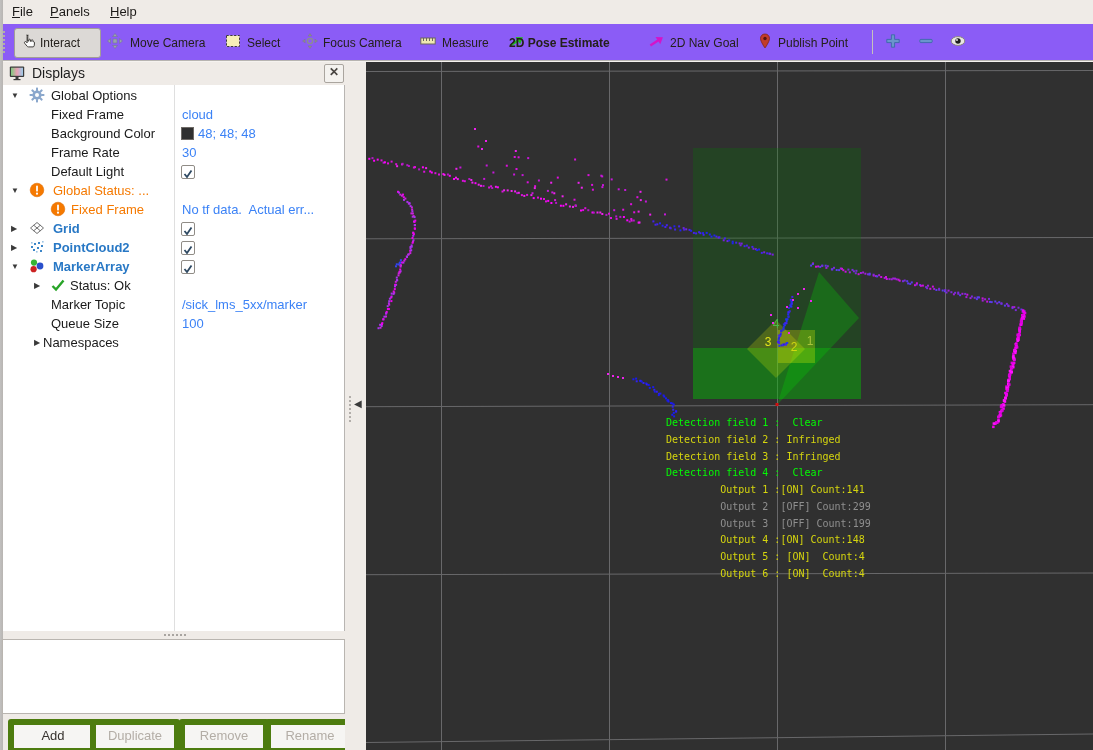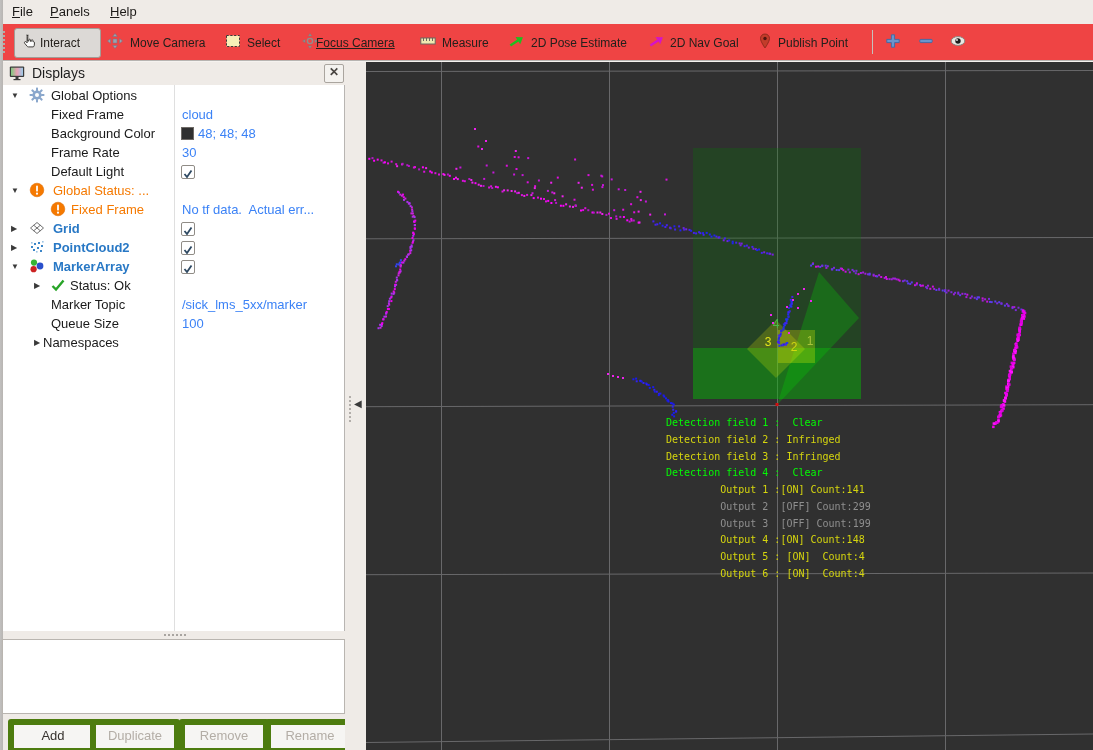--- a/index.html
+++ b/index.html
@@ -1,20 +1,20 @@
 <!DOCTYPE html>
 <html><head>
 <meta charset="utf-8">
 <style>
 html,body{margin:0;padding:0;}
 body{width:1093px;height:750px;position:relative;overflow:hidden;background:#efebe7;font-family:"Liberation Sans",sans-serif;}
 .abs{position:absolute;}
 #menubar{left:0;top:0;width:1093px;height:24px;background:#efebe7;}
 .menu-item{position:absolute;top:3px;height:18px;font-size:13px;color:#1c1a18;padding:1px 6px;}
-#toolbar{left:0;top:24px;width:1093px;height:36px;background:#ef4444;border-bottom:1px solid #b7b4b1;}
+#toolbar{left:0;top:24px;width:1093px;height:36px;background:#8b5cf6;border-bottom:1px solid #b7b4b1;}
 #tb-highlight{left:0;top:61px;width:1093px;height:1px;background:#f5f2ef;}
 .tbtn-label{position:absolute;top:12px;font-size:12px;color:#24201c;white-space:nowrap;}
 .tbtn-icon{position:absolute;top:9px;width:16px;height:16px;}
 #interact-box{left:14px;top:4px;width:85px;height:28px;background:#dcd9d6;border:1px solid #a29d97;border-radius:3px;}
 #tb-handle{left:3px;top:7px;width:3px;height:22px;border-left:2px dotted #b2aeaa;}
 #tb-sep{left:872px;top:6px;width:1px;height:24px;background:#c5c1bc;}
 .caret{position:absolute;width:8px;height:5px;}
 #edge{left:0;top:0;width:3px;height:750px;background:linear-gradient(to right,#c1c0bf,#b8b5b2);}
 #panel-title{left:2px;top:62px;width:343px;height:23px;}
 #panel-title-label{position:absolute;left:30px;top:3px;font-size:14px;color:#1c1c1c;}
@@ -70,38 +70,38 @@
     <span class="tbtn-label" style="left: 247px;">Select</span>
     <span class="tbtn-icon" style="left: 302px;"><svg width="16" height="16" viewBox="0 0 16 16" xmlns="http://www.w3.org/2000/svg">
         <g fill="#8e8e8e" stroke="#7a7a7a" stroke-width=".4">
           <circle cx="8" cy="8" r="2.6" fill="none" stroke="#8e8e8e" stroke-width="1.4"></circle>
           <path d="M8 0.5 l1.8 2.6 h-3.6z"></path>
           <path d="M8 15.5 l1.8-2.6 h-3.6z"></path>
           <path d="M0.5 8 l2.6-1.8 v3.6z"></path>
           <path d="M15.5 8 l-2.6-1.8 v3.6z"></path>
         </g>
       </svg></span>
-    <span class="tbtn-label" style="left: 316px; text-decoration: underline;">Focus Camera</span>
+    <span class="tbtn-label" style="left: 323px;">Focus Camera</span>
     <span class="tbtn-icon" style="left: 420px;"><svg width="16" height="16" viewBox="0 0 16 16" xmlns="http://www.w3.org/2000/svg">
         <rect x="0.8" y="5" width="14.4" height="6" fill="#efe9b0" stroke="#6b665f"></rect>
         <g stroke="#6b665f" stroke-width="1">
           <line x1="3.5" y1="5" x2="3.5" y2="8"></line>
           <line x1="6.5" y1="5" x2="6.5" y2="8"></line>
           <line x1="9.5" y1="5" x2="9.5" y2="8"></line>
           <line x1="12.5" y1="5" x2="12.5" y2="8"></line>
         </g>
       </svg></span>
     <span class="tbtn-label" style="left: 442px;">Measure</span>
     <span class="tbtn-icon" style="left: 509px;"><svg width="16" height="16" viewBox="0 0 16 16" xmlns="http://www.w3.org/2000/svg">
         <g transform="rotate(-33 8 8)">
           <rect x="0" y="6.9" width="9.5" height="2.4" fill="#1fbf1f"></rect>
           <path d="M9 3.8 L15 8.1 L9 12.4z" fill="#1fbf1f"></path>
         </g>
       </svg></span>
-    <span class="tbtn-label" style="left: 531px;">2D Pose Estimate</span>
+    <span class="tbtn-label" style="left: 509px; font-weight: bold;">2D Pose Estimate</span>
     <span class="tbtn-icon" style="left: 649px;"><svg width="16" height="16" viewBox="0 0 16 16" xmlns="http://www.w3.org/2000/svg">
         <g transform="rotate(-33 8 8)">
           <rect x="0" y="6.9" width="9.5" height="2.4" fill="#d414c8"></rect>
           <path d="M9 3.8 L15 8.1 L9 12.4z" fill="#d414c8"></path>
         </g>
       </svg></span>
     <span class="tbtn-label" style="left: 670px;">2D Nav Goal</span>
     <span class="tbtn-icon" style="left: 757px;"><svg width="16" height="16" viewBox="0 0 16 16" xmlns="http://www.w3.org/2000/svg">
         <path d="M8 1 C5.3 1 3.5 3 3.5 5.5 C3.5 8.7 8 15 8 15 C8 15 12.5 8.7 12.5 5.5 C12.5 3 10.7 1 8 1z" fill="#c33c2a" stroke="#822417" stroke-width=".8"></path>
         <circle cx="8" cy="5.5" r="1.7" fill="#511510"></circle>

